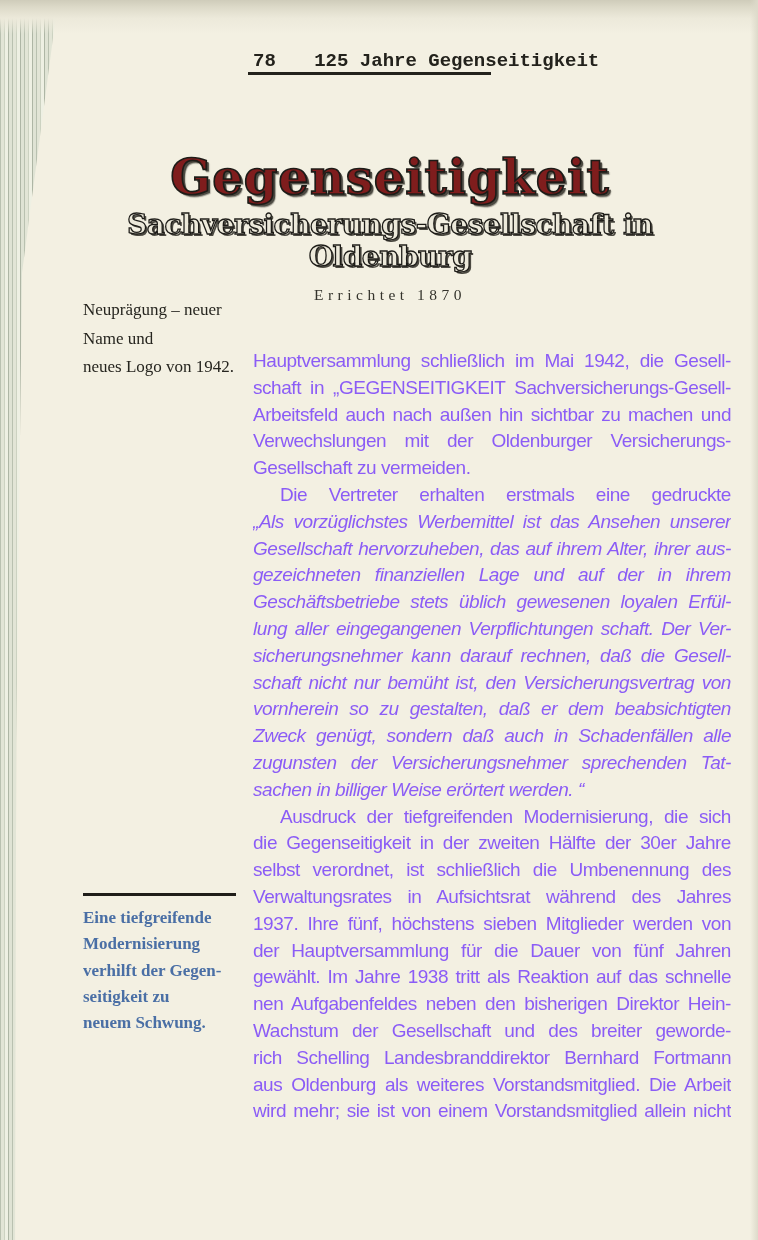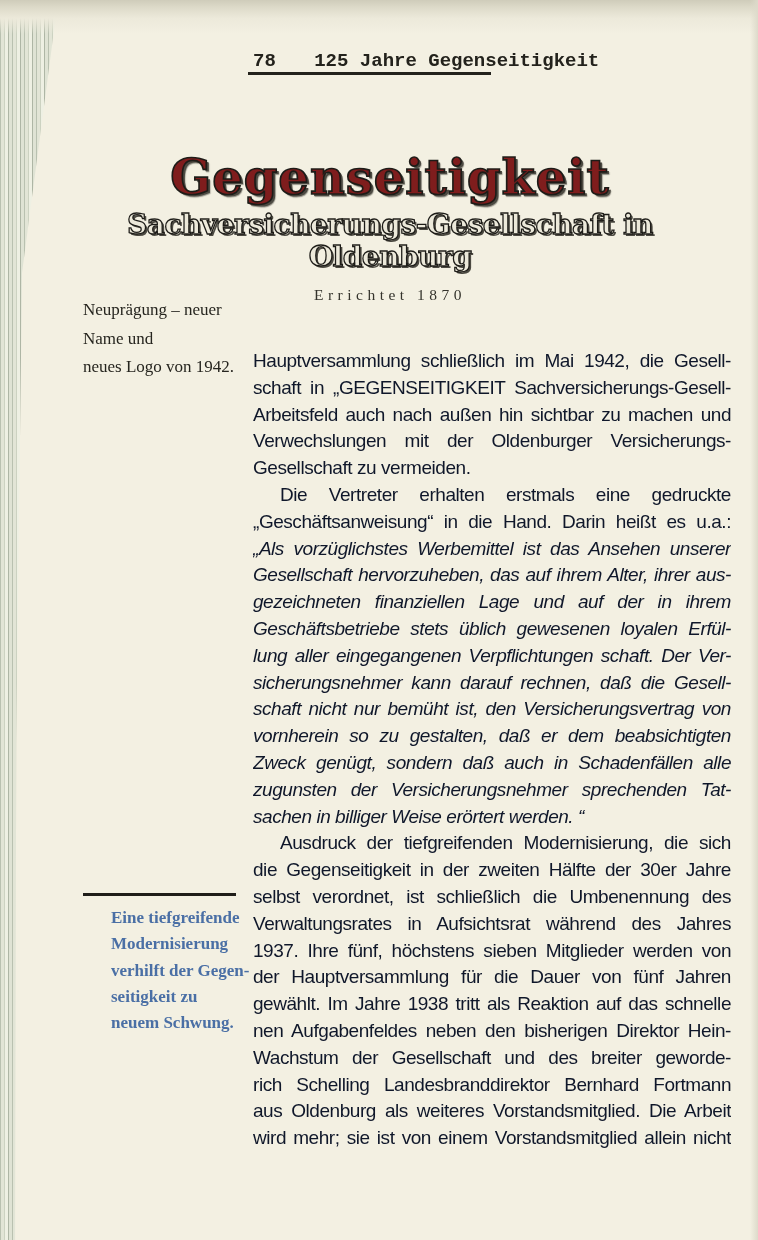--- a/index.html
+++ b/index.html
@@ -104,31 +104,30 @@
     width: 153px; height: 2.6px;
     background: #1f1e19;
   }
   .margin-note {
     position: absolute;
     left: 83px; top: 905px;
     width: 175px;
     font-family: "Liberation Serif", serif;
     font-weight: bold;
     font-size: 17px;
-    margin-left: 28px;
   }
   .note-line { height: 26.3px; line-height: 26.3px; }
   
   .body-text {
     position: absolute;
     left: 253px; top: 348px;
     width: 478px;
     font-size: 19px;
     letter-spacing: -0.45px;
-    color: #0f172a;
+    color: #8b5cf6;
   }
   .bline {
     height: 26.8px;
     line-height: 26.8px;
     overflow: hidden;
     text-align: left;
   }
   .bline.jst { text-align: justify; text-align-last: justify; }
   .bline.it  { font-style: italic; }
   .bline.ind { padding-left: 27px; }
@@ -169,21 +168,20 @@
       <div class="note-line">neuem Schwung.</div>
     </div>
 
   <div class="body-text">
       <div class="bline jst">Hauptversammlung schließlich im Mai 1942, die Gesell-</div>
       <div class="bline jst">schaft in „GEGENSEITIGKEIT Sachversicherungs-Gesell-</div>
       <div class="bline jst">Arbeitsfeld auch nach außen hin sichtbar zu machen und</div>
       <div class="bline jst">Verwechslungen mit der Oldenburger Versicherungs-</div>
       <div class="bline">Gesellschaft zu vermeiden.</div>
       <div class="bline jst ind">Die Vertreter erhalten erstmals eine gedruckte</div>
-      <div class="bline jst">„Geschäftsanweisung“ in die Hand. Darin heißt es u.a.:</div>
       <div class="bline it jst">„Als vorzüglichstes Werbemittel ist das Ansehen unserer</div>
       <div class="bline it jst">Gesellschaft hervorzuheben, das auf ihrem Alter, ihrer aus-</div>
       <div class="bline it jst">gezeichneten finanziellen Lage und auf der in ihrem</div>
       <div class="bline it jst">Geschäftsbetriebe stets üblich gewesenen loyalen Erfül-</div>
       <div class="bline it jst">lung aller eingegangenen Verpflichtungen schaft. Der Ver-</div>
       <div class="bline it jst">sicherungsnehmer kann darauf rechnen, daß die Gesell-</div>
       <div class="bline it jst">schaft nicht nur bemüht ist, den Versicherungsvertrag von</div>
       <div class="bline it jst">vornherein so zu gestalten, daß er dem beabsichtigten</div>
       <div class="bline it jst">Zweck genügt, sondern daß auch in Schadenfällen alle</div>
       <div class="bline it jst">zugunsten der Versicherungsnehmer sprechenden Tat-</div>

